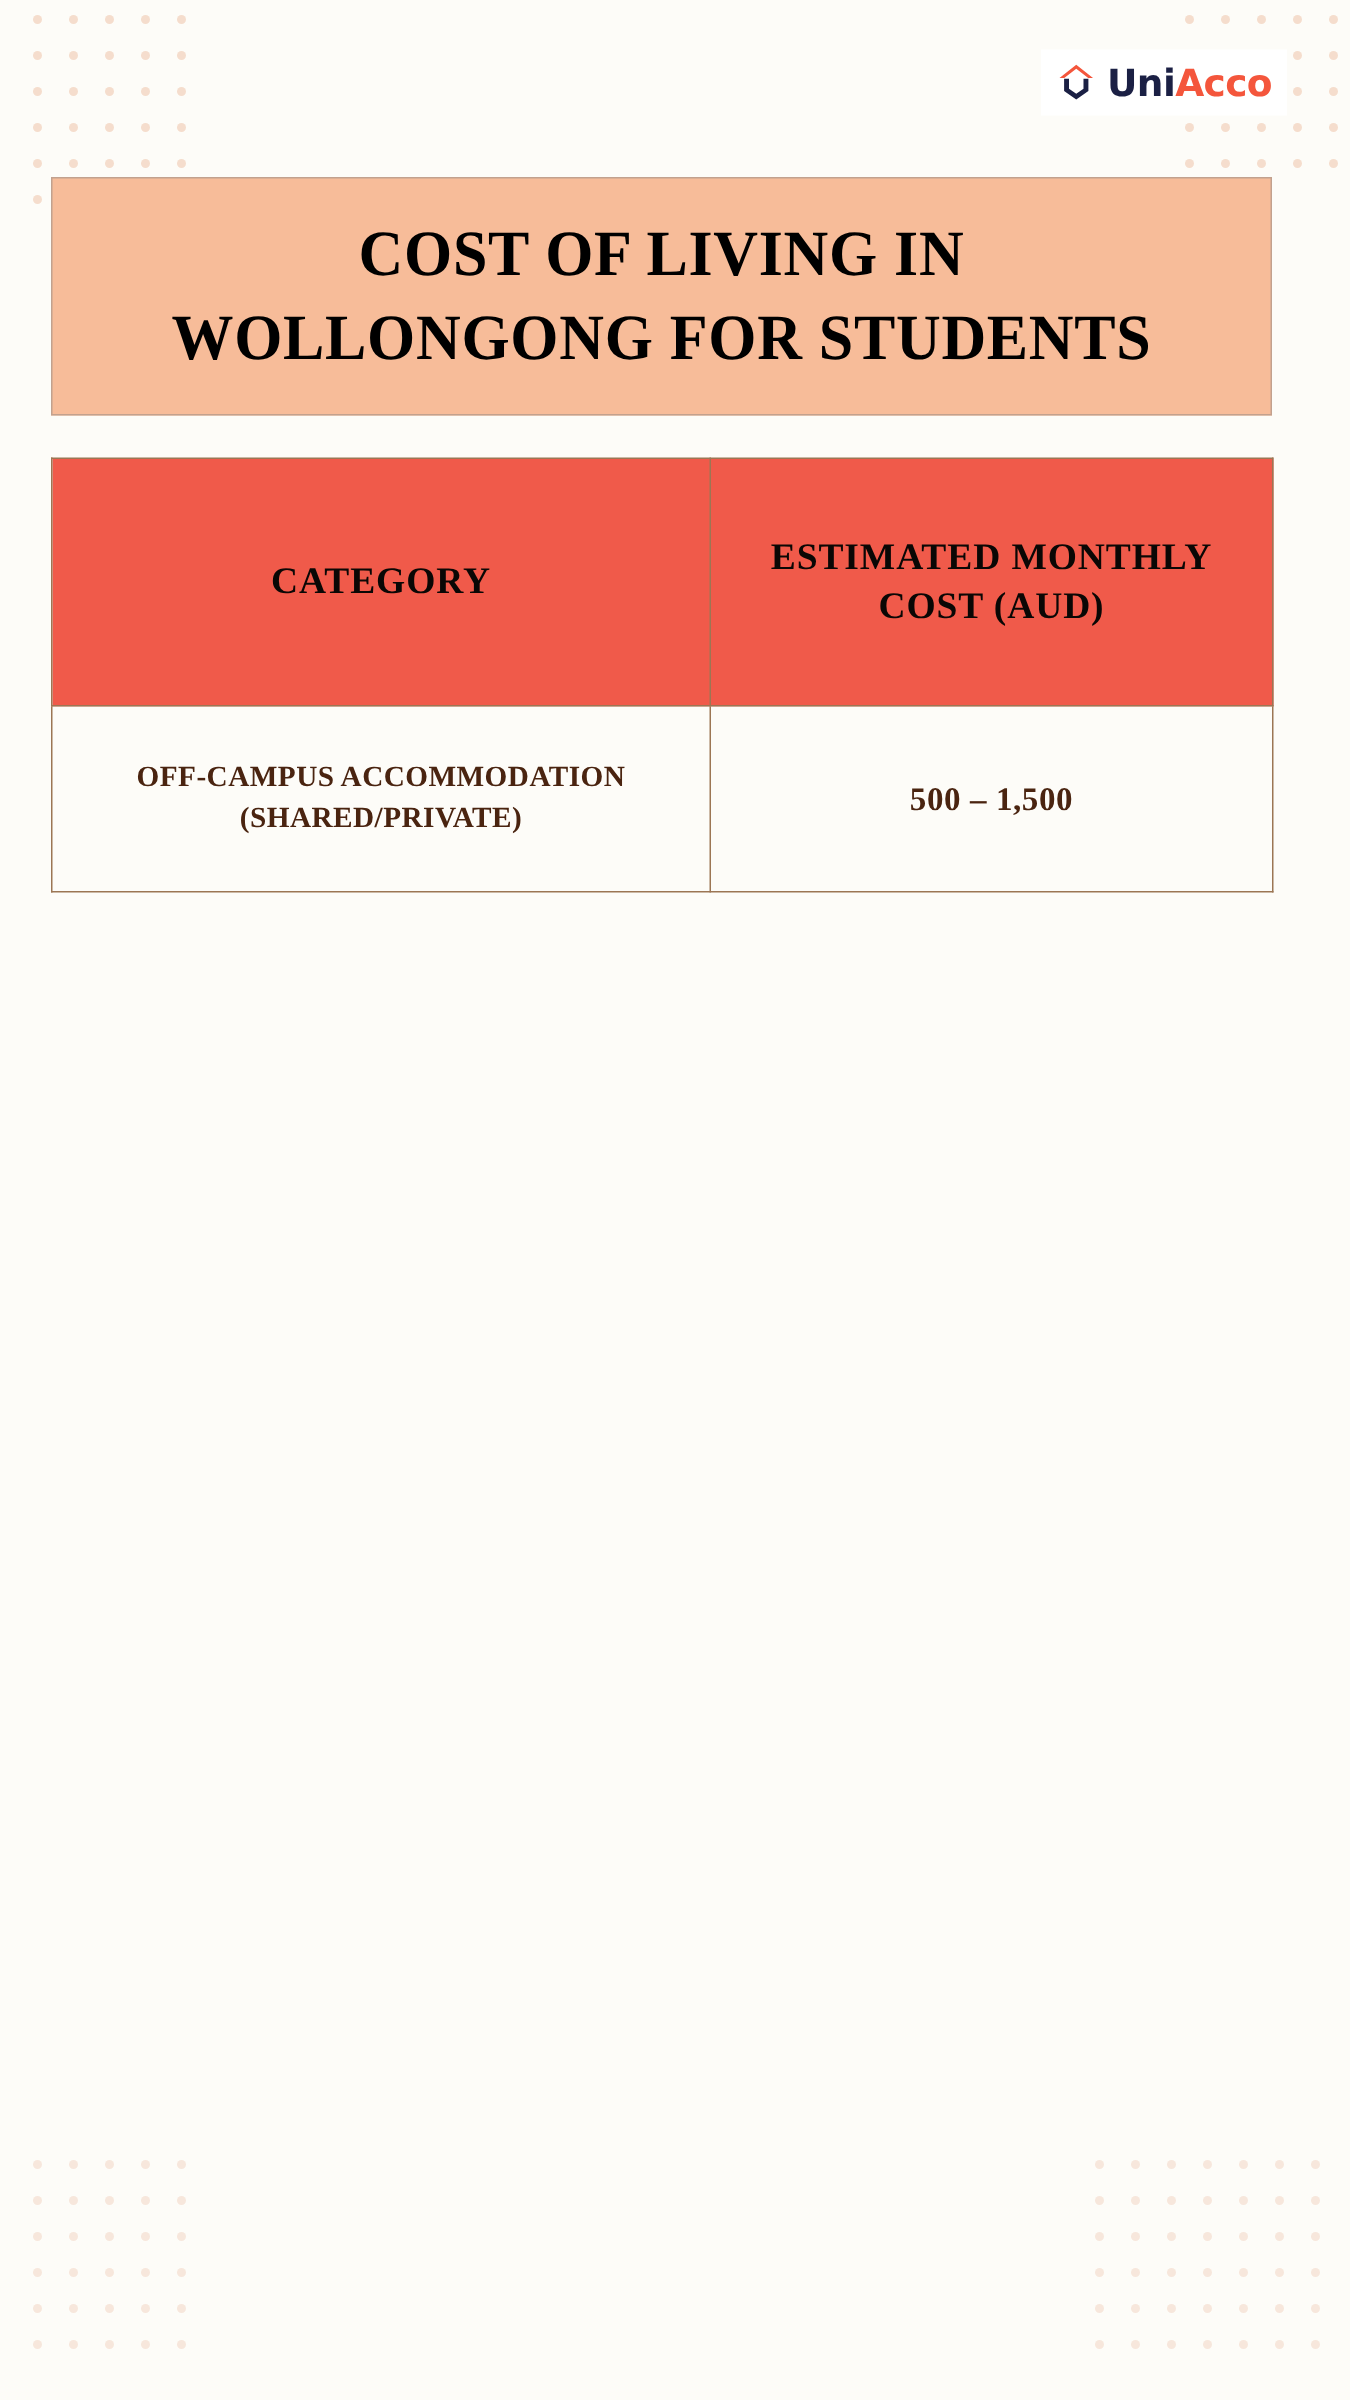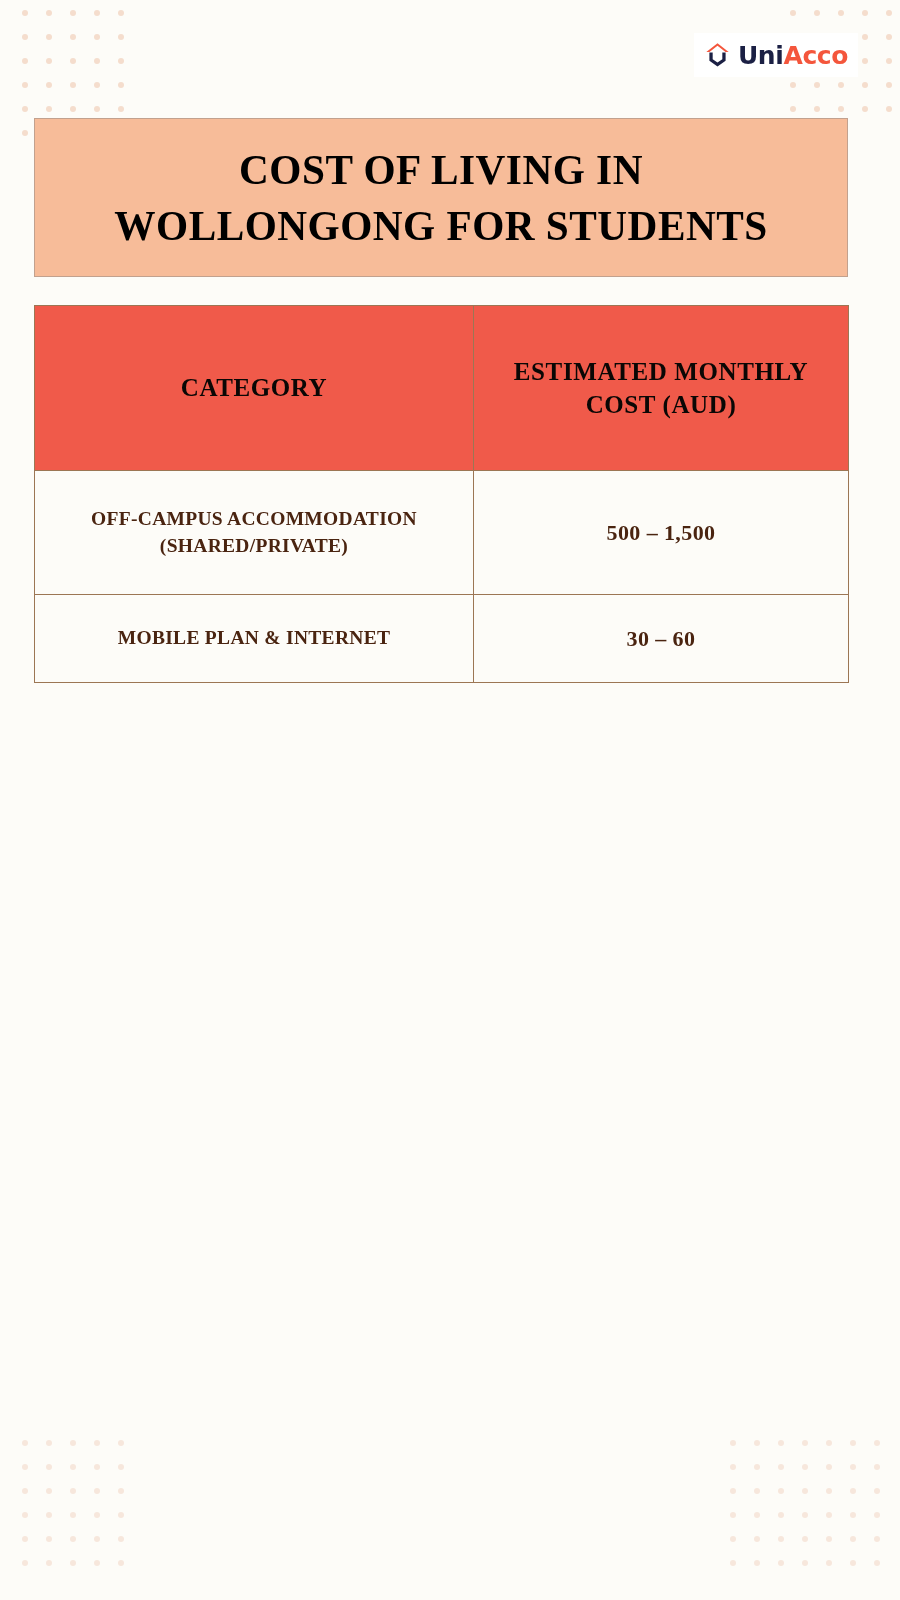--- a/index.html
+++ b/index.html
@@ -310,18 +310,14 @@
     <tr>
       <th>CATEGORY</th>
       <th>ESTIMATED MONTHLY COST (AUD)</th>
     </tr>
   </thead>
   <tbody id="table-body">
       <tr class="tall-row">
         <td class="category-cell">OFF-CAMPUS ACCOMMODATION (SHARED/PRIVATE)</td>
         <td class="cost-cell">500 – 1,500</td>
       </tr>
-      <tr>
-        <td class="category-cell">MOBILE PLAN &amp; INTERNET</td>
-        <td class="cost-cell">30 – 60</td>
-      </tr>
     </tbody>
 </table>
 
 </body></html>

